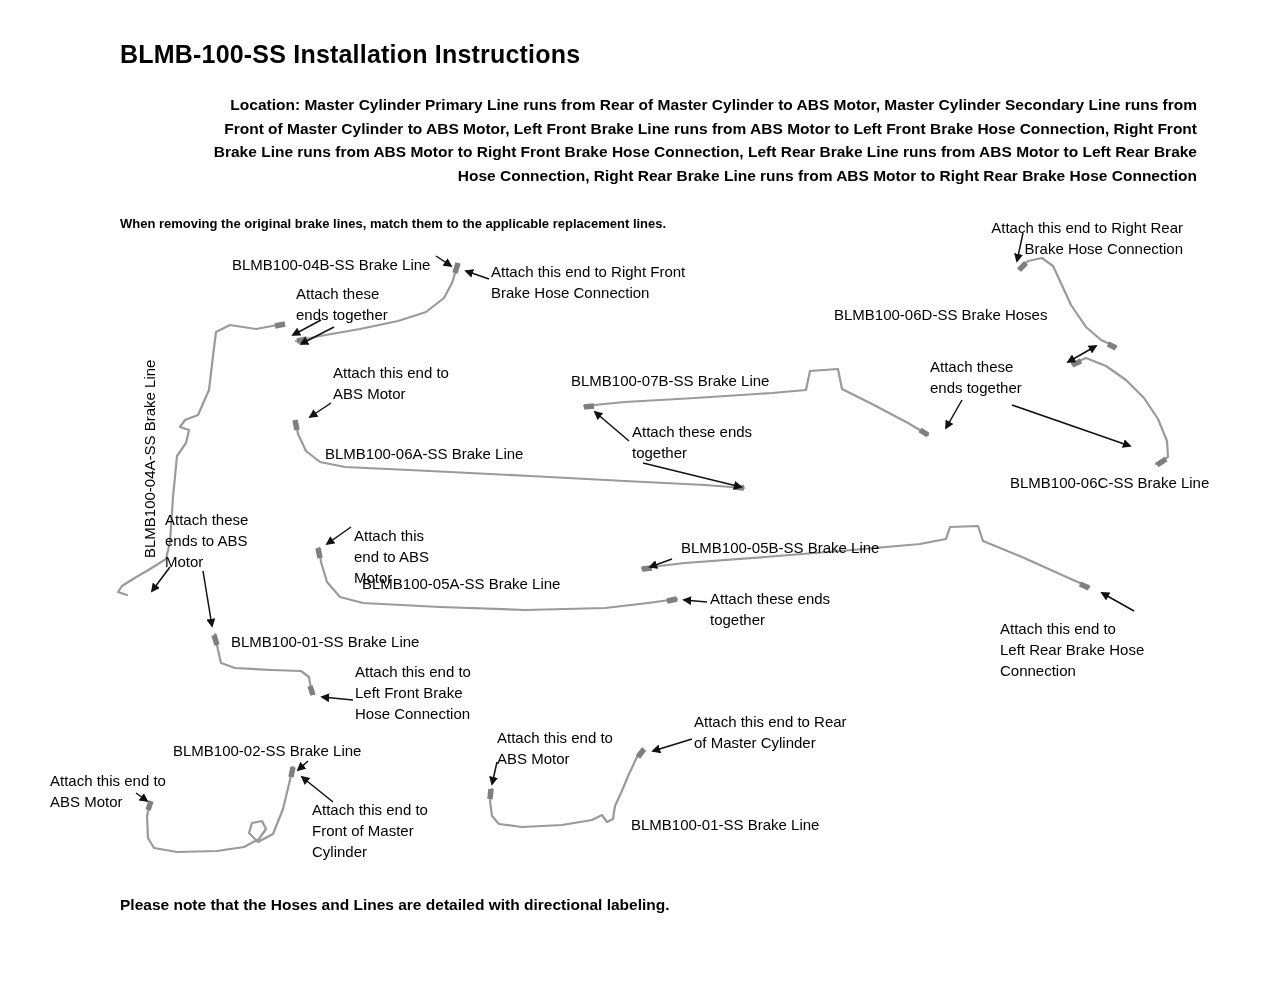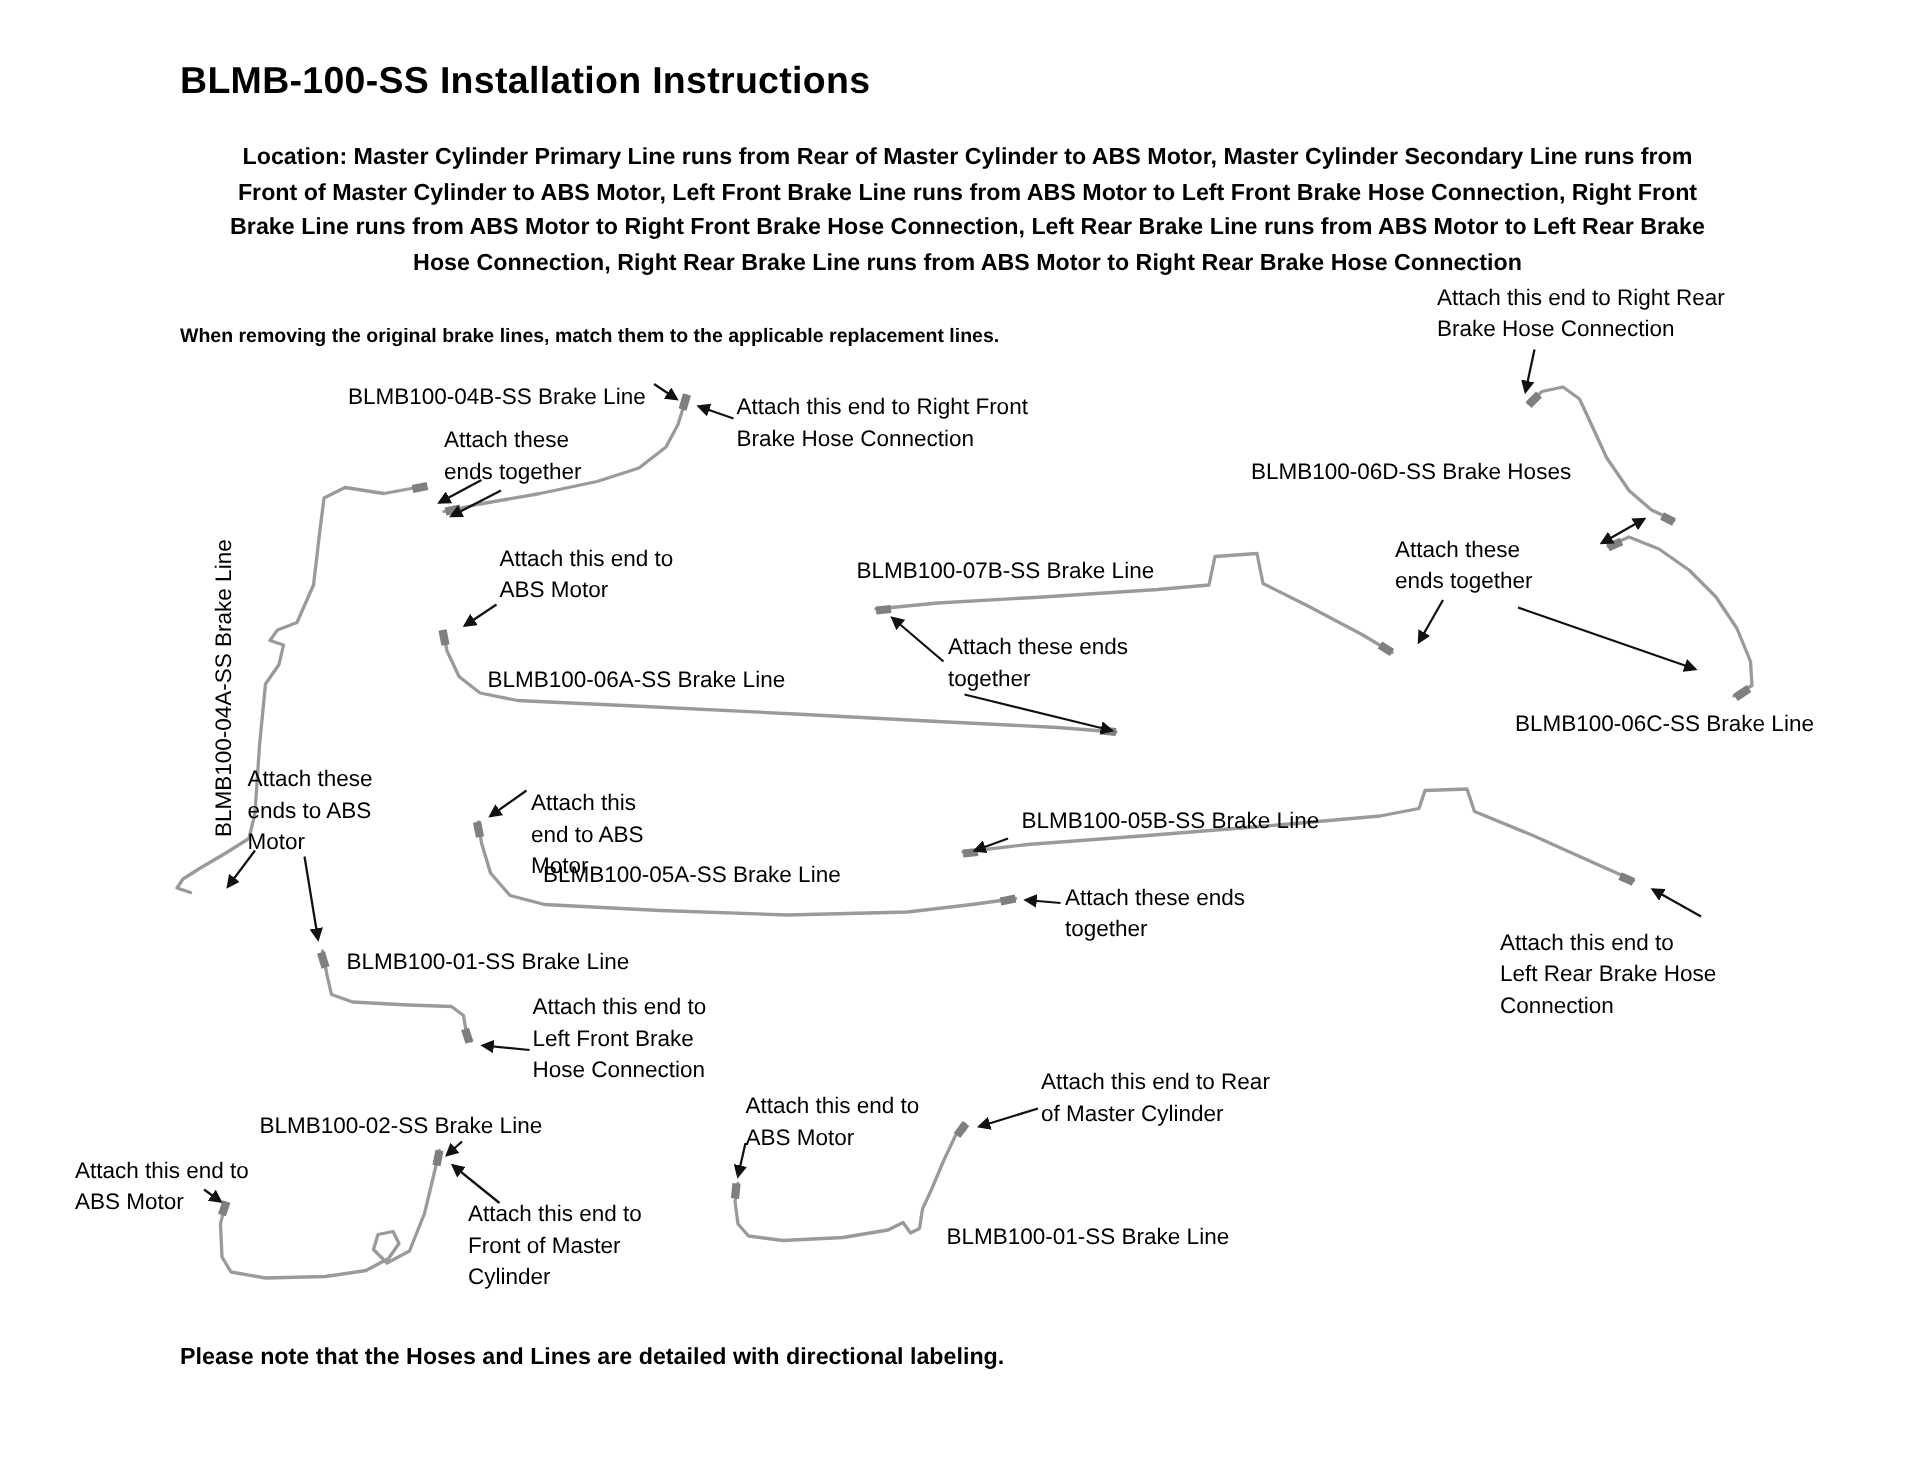--- a/index.html
+++ b/index.html
@@ -2,23 +2,23 @@
 <html><head>
 <meta charset="utf-8">
 <style>
   * { margin:0; padding:0; box-sizing:border-box; }
   html,body { background:#ffffff; }
   body { font-family:"Liberation Sans", sans-serif; color:#000; }
   .canvas { position:relative; width:1280px; height:985px; background:#fff; overflow:hidden; }
   .diagram-svg { position:absolute; left:0; top:0; }
   .lbl { position:absolute; font-size:15px; line-height:21px; white-space:pre-line; }
   .nowrap { white-space:nowrap; }
-  .c { text-align:left; }
+  .c { text-align:right;margin-top:29px; }
   .title { left:120px; top:44px; font-size:25px; font-weight:bold; white-space:nowrap; letter-spacing:0.2px; }
-  .intro { left:105px; top:93px; width:1080px; font-size:15.5px; font-weight:bold; line-height:23.5px; text-align:center; }
+  .intro { left:117px; top:93px; width:1080px; font-size:15.5px; font-weight:bold; line-height:23.5px; text-align:right; }
   .match-note { left:120px; top:213px; font-size:13px; font-weight:bold; white-space:nowrap; }
   .footer1 { left:120px; top:894px; font-size:15.5px; font-weight:bold; white-space:nowrap; }
   .footer2 { left:120px; top:917px; font-size:15.5px; font-weight:bold; white-space:nowrap; }
   .vert { left:139px; top:558px; transform-origin:0 0; transform:rotate(-90deg); white-space:nowrap; }
 </style>
 </head>
 <body>
 
 <div class="canvas">
 

